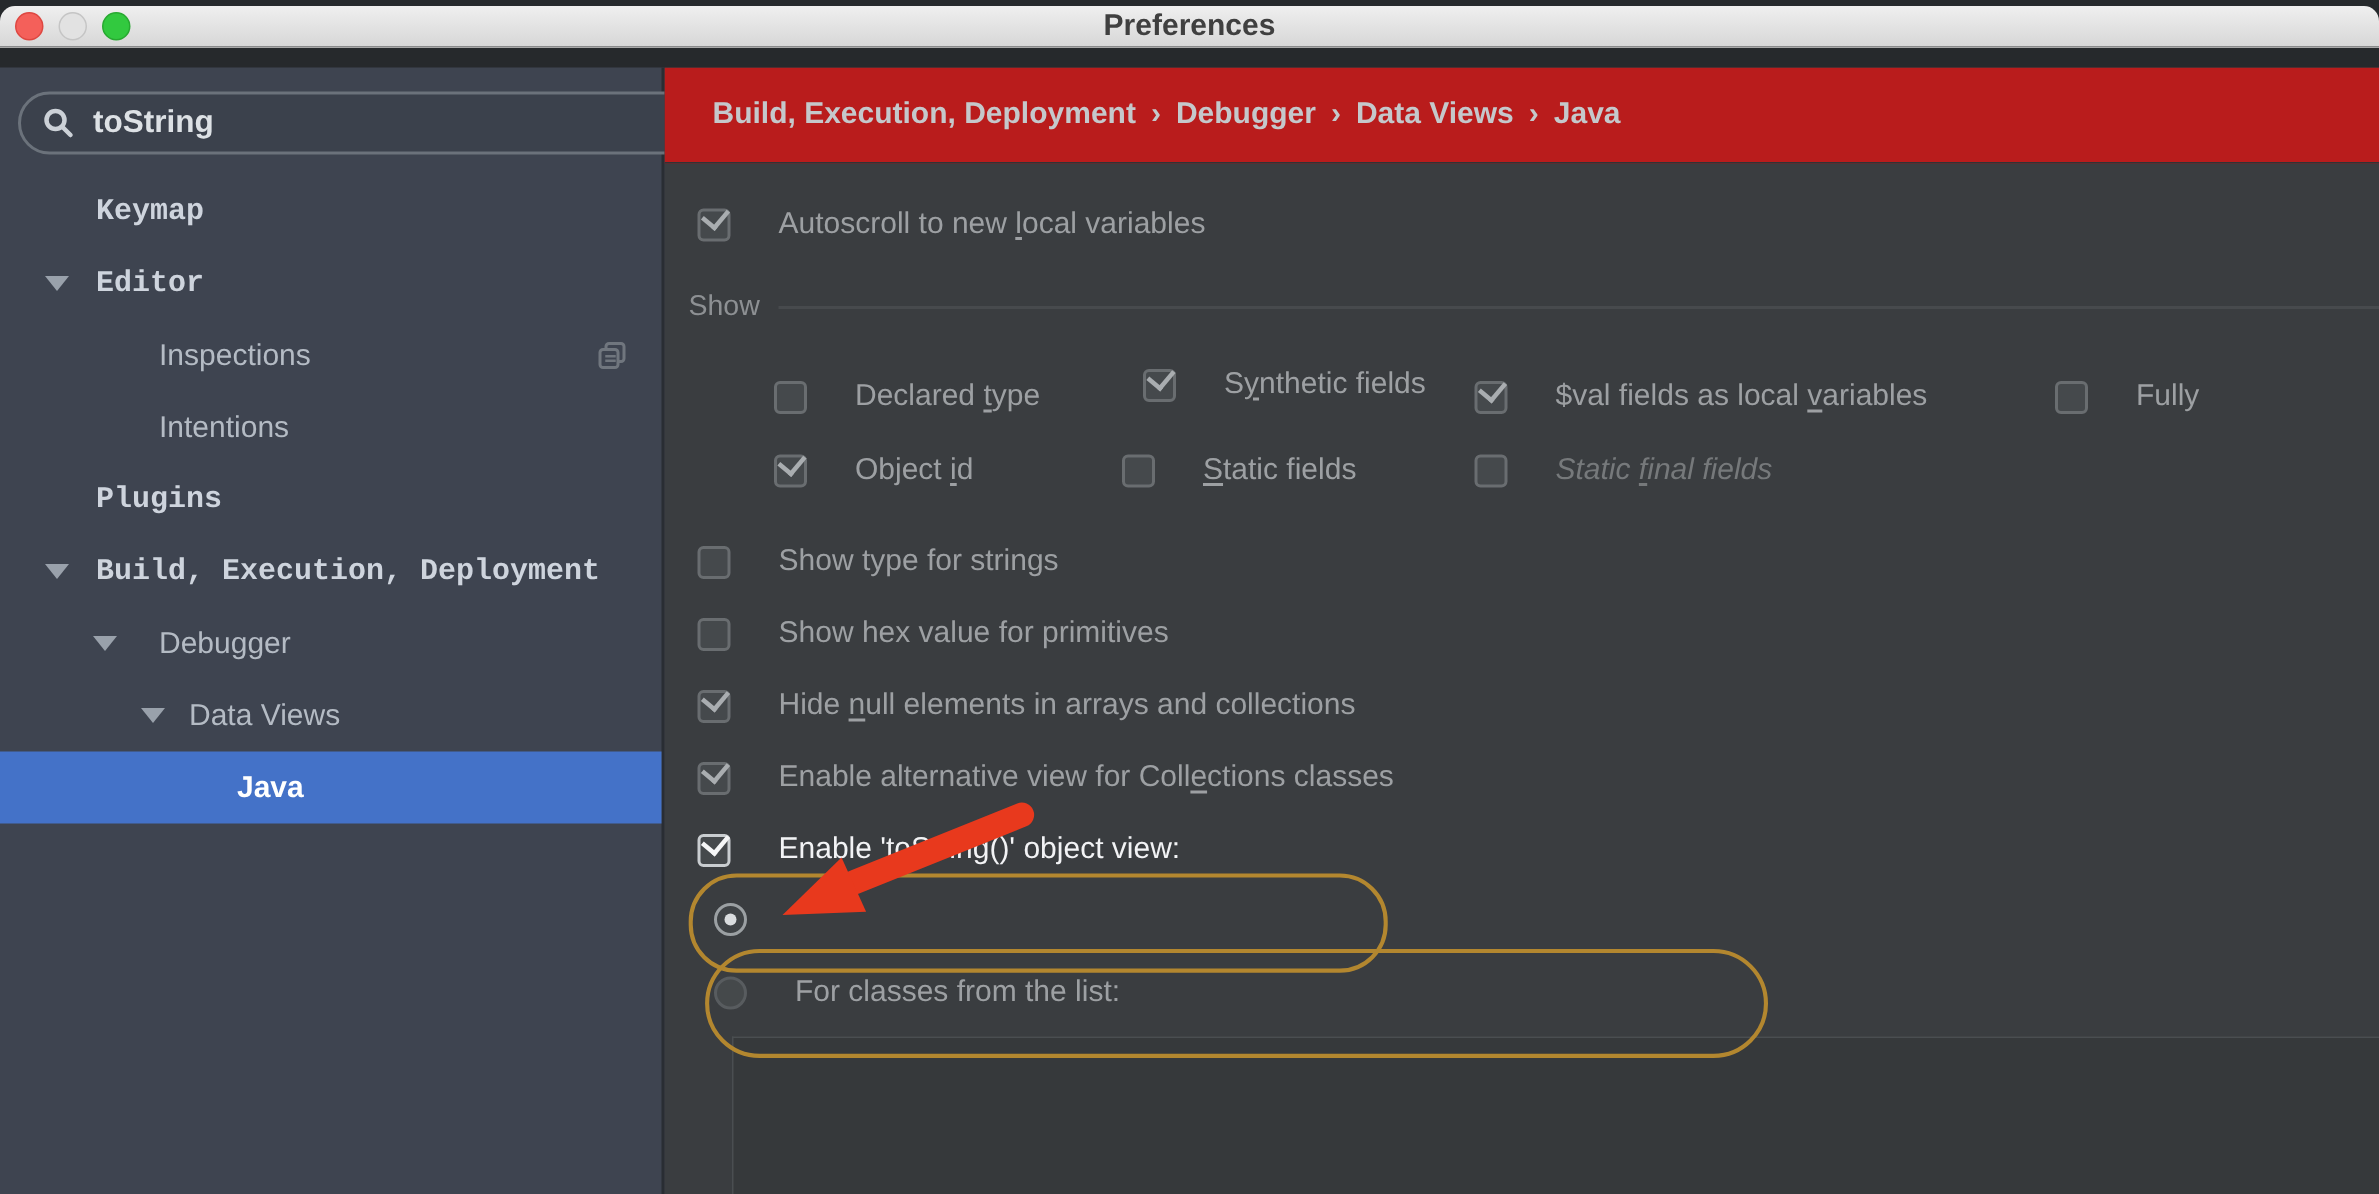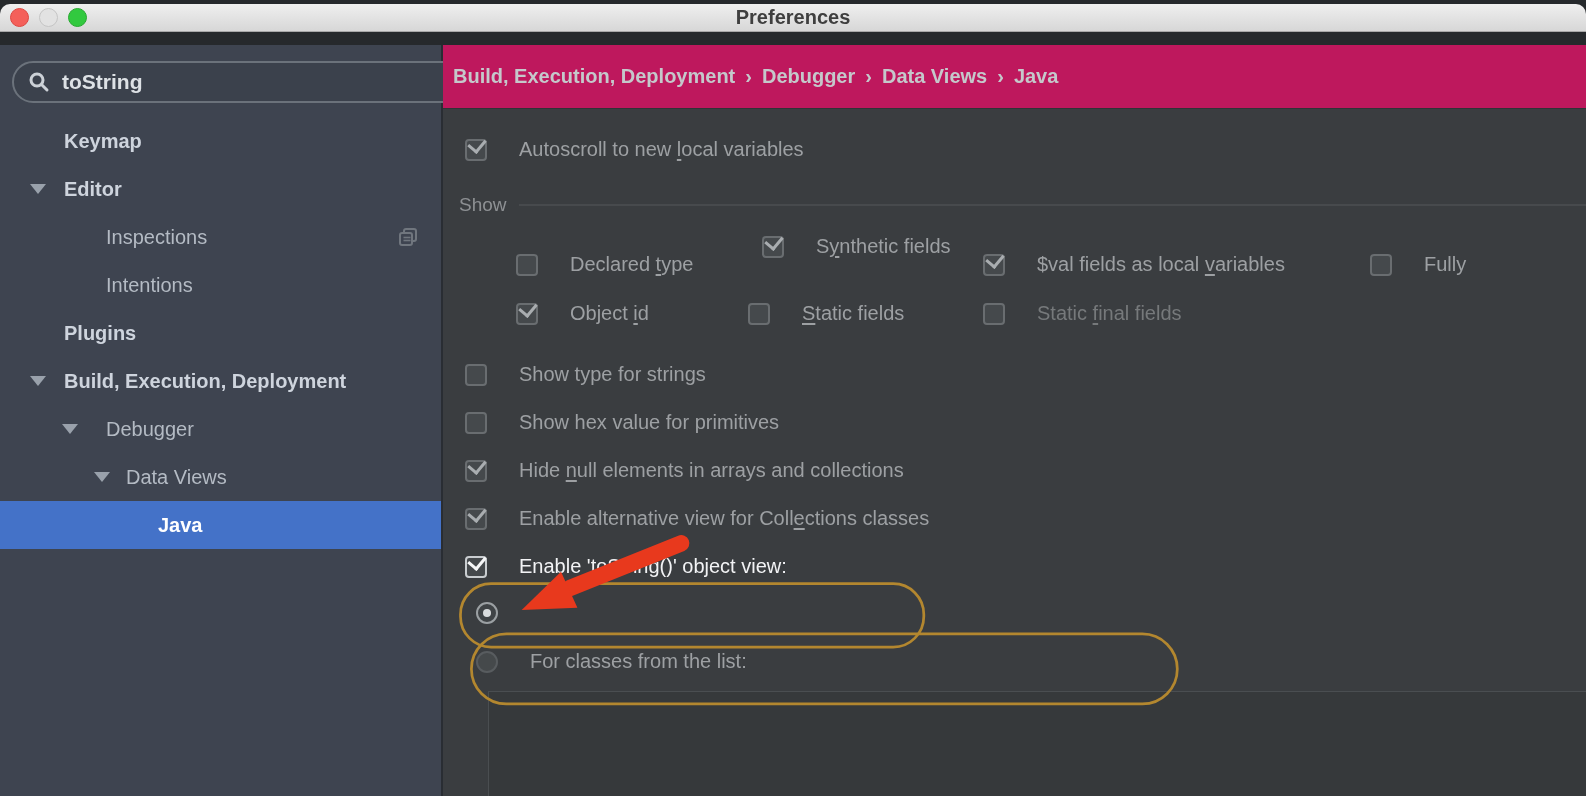--- a/index.html
+++ b/index.html
@@ -44,45 +44,45 @@
     display:flex; align-items:center; justify-content:center; cursor:pointer;
   }
   .tree { position:absolute; top:72px; left:0; right:0; }
   .trow {
     height:48px; display:flex; align-items:center; position:relative;
     color:#b4bbc4; font-size:20px; cursor:default;
   }
   .trow.bold { font-weight:bold; color:#ced4dd; }
   .trow.selected { background:#4472c8; color:#ffffff; }
   .tlabel { position:absolute; white-space:nowrap; }
-  .ind1 .tlabel { left:64px; }  .ind2 .tlabel { left:84px;margin-left:22px; }
+  .ind1 .tlabel { left:64px;font-family:Liberation Mono, monospace; }  .ind2 .tlabel { left:84px;margin-left:22px; }
   .ind3 .tlabel { left:126px; } .ind4 .tlabel { left:158px; }
   .arrow {
     position:absolute; width:0; height:0;
     border-left:8px solid transparent; border-right:8px solid transparent;
     border-top:10px solid #99a1ab; top:19px;
   }
   .a1 { left:30px; } .a2 { left:62px; } .a3 { left:94px; }
   .row-icon { position:absolute; right:22px; top:14px; }
 
   
   .panel { flex:1; position:relative; background:#3a3d40; overflow:hidden; }
   .pheader {
     position:absolute; top:0; left:0; right:0; height:64px;
-    background:#be185d; border-bottom:1px solid #303336;
-    display:flex; align-items:center; padding-left:10px;
+    background:#b91c1c; border-bottom:1px solid #303336;
+    display:flex; align-items:center; padding-left:32px;
   }
   .breadcrumb { font-size:20px; font-weight:bold; color:#c5c8cb; white-space:nowrap; }
   .breadcrumb .sep { margin:0 10px; color:#c5c8cb; }
 
   .opt { position:absolute; display:flex; align-items:center; gap:32px; height:27px; white-space:nowrap; }
   .lbl { font-size:20px; color:#9da0a3; }
   .opt u { text-underline-offset:3px; }
   .bright .lbl { color:#f2f3f5; }
-  .dimmer .lbl { color:#76797b; }
+  .dimmer .lbl { color:#76797b;font-style:italic; }
 
   .cb {
     position:relative; flex:none; width:22px; height:22px; border-radius:4px;
     background:#45494c; border:2px solid #696d70; cursor:pointer;
   }
   .cb.on::after {
     content:""; position:absolute; left:2px; top:-3px; width:13px; height:9px;
     border-left:3px solid #a9adb0; border-bottom:3px solid #a9adb0;
     transform:rotate(-50deg);
   }
@@ -195,21 +195,21 @@
 
       <div class="showrow">
         <span class="lbl">Show</span>
         <span class="showline"></span>
       </div>
 
       <div class="opt" style="left:73px; top:206px;">
         <span class="cb"></span>
         <span class="lbl">Declared <u>t</u>ype</span>
       </div>
-      <div class="opt" style="left:305px; top:188px;padding-left:14px;">
+      <div class="opt" style="left:305px; top:198px;padding-left:14px;">
         <span class="cb on"></span>
         <span class="lbl">S<u>y</u>nthetic fields</span>
       </div>
       <div class="opt" style="left:540px; top:206px;">
         <span class="cb on"></span>
         <span class="lbl">$val fields as local <u>v</u>ariables</span>
       </div>
       <div class="opt" style="left:927px; top:206px;">
         <span class="cb"></span>
         <span class="lbl">Fully</span>

